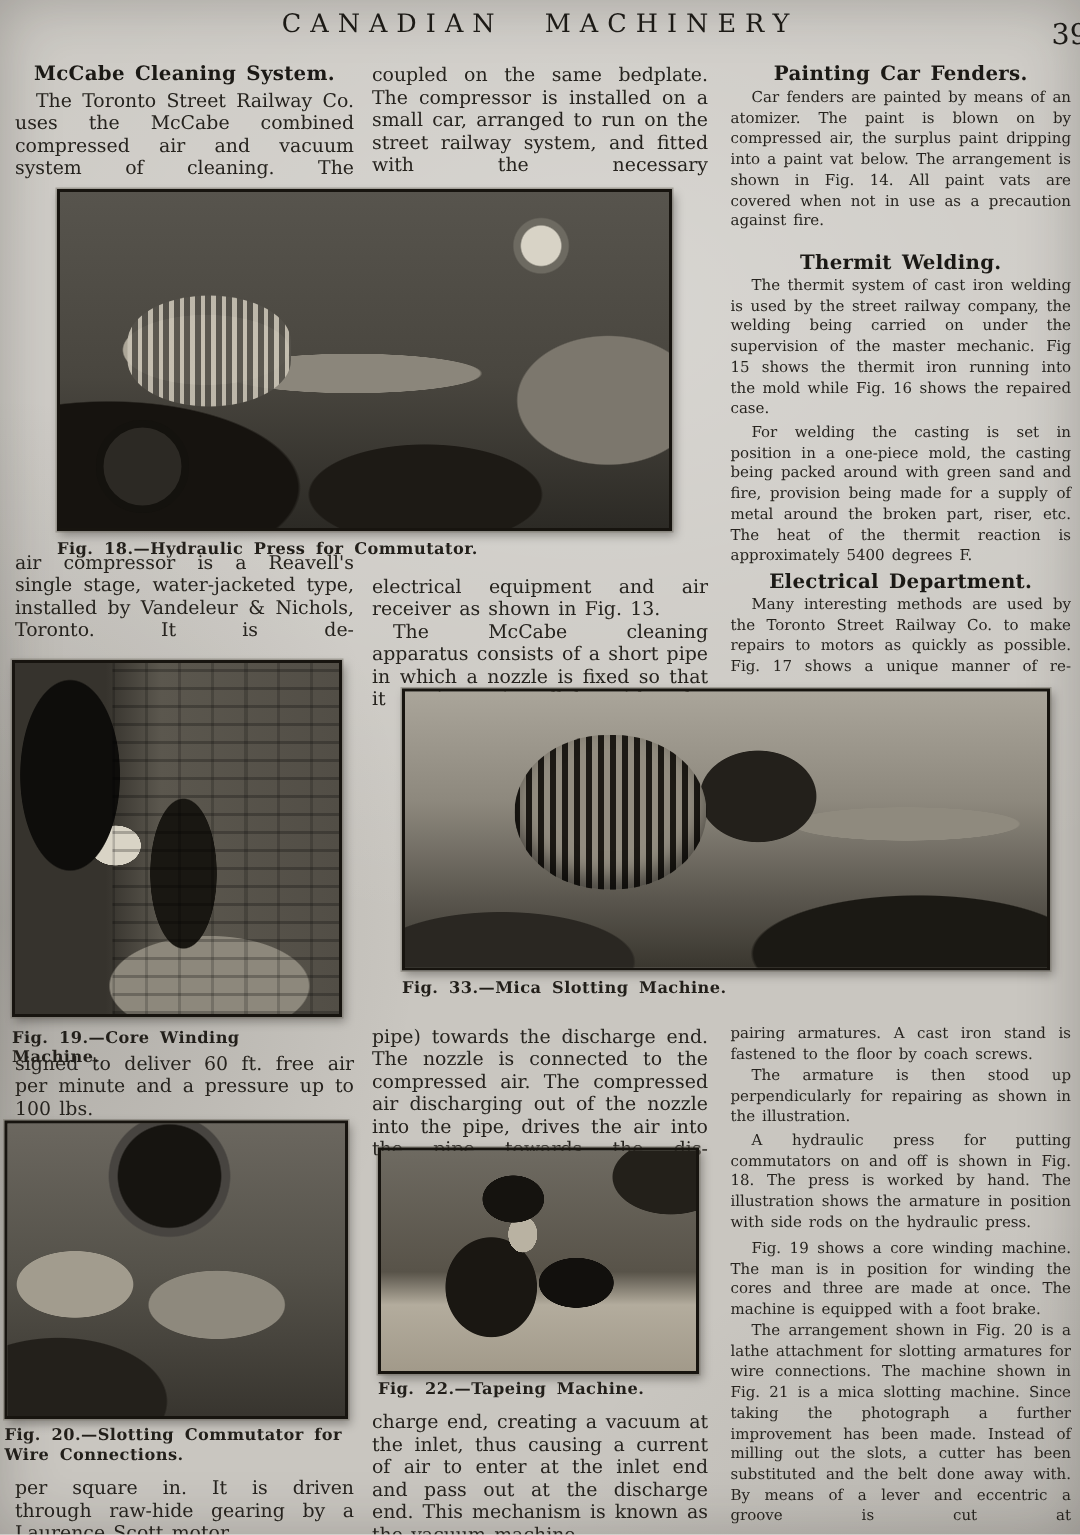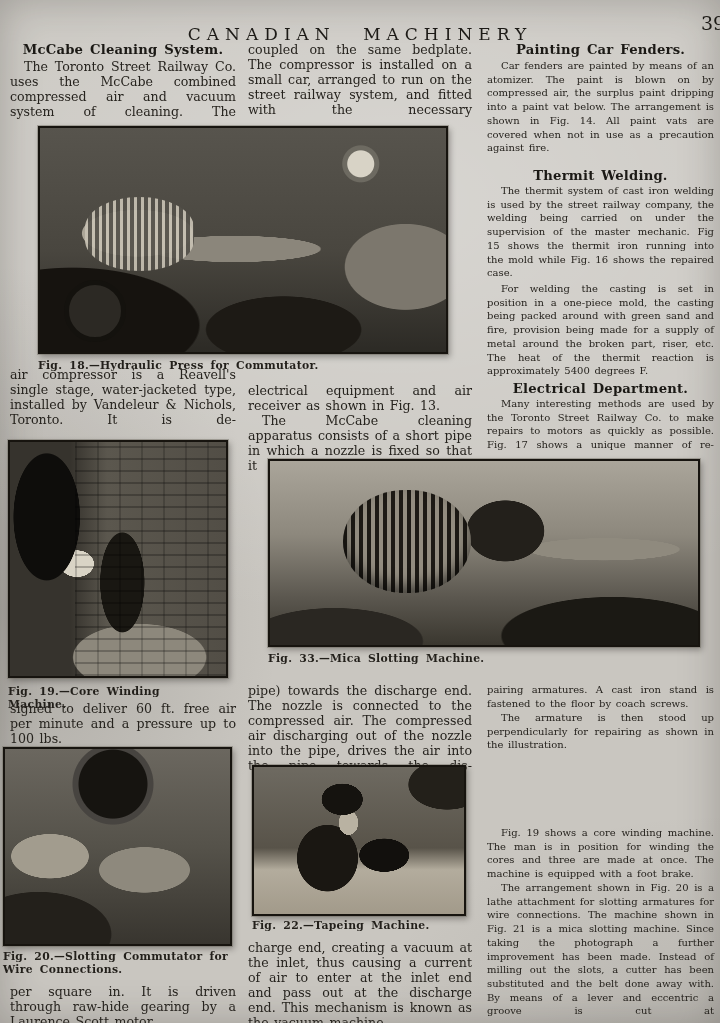--- a/index.html
+++ b/index.html
@@ -9,21 +9,21 @@
     color:#24221e;
     background:
       radial-gradient(ellipse 900px 600px at 55% 20%, rgba(255,255,255,.28), rgba(255,255,255,0) 70%),
       radial-gradient(ellipse 400px 500px at 0% 60%, rgba(40,38,34,.18), rgba(0,0,0,0) 70%),
       radial-gradient(ellipse 500px 300px at 100% 100%, rgba(40,38,34,.10), rgba(0,0,0,0) 70%),
       #c9c6c0;
     box-shadow:inset 0 0 40px rgba(30,28,24,.25);
   }
   .abs{position:absolute;}
   .masthead{
-    width:100%;text-align:center;top:24px;left:0;
+    width:100%;text-align:center;top:6px;left:0;
     font-size:17px;letter-spacing:6px;word-spacing:16px;color:#1c1a16;
   }
   .pagenum{left:686px;top:12px;font-size:19px;color:#1c1a16;margin-left:15px;}
   .head{
     font-weight:bold;font-size:13.2px;text-align:center;color:#1b1915;
     letter-spacing:.2px;word-spacing:2px;
   }
   .p{
     font-size:12.6px;line-height:15px;text-align:justify;
     word-spacing:1.5px;color:#26231e;
@@ -153,16 +153,17 @@
 
   <div class="abs head" style="left:487px;top:168px;width:227px;">Thermit Welding.</div>
   <div class="abs p rc ind" style="left:487px;top:184px;width:227px;">The thermit system of cast iron welding is used by the street railway company, the welding being carried on under the supervision of the master mechanic. Fig 15 shows the thermit iron running into the mold while Fig. 16 shows the repaired case.</div>
   <div class="abs p rc ind" style="left:487px;top:282px;width:227px;">For welding the casting is set in position in a one-piece mold, the casting being packed around with green sand and fire, provision being made for a supply of metal around the broken part, riser, etc. The heat of the thermit reaction is approximately 5400 degrees F.</div>
 
   <div class="abs head" style="left:487px;top:381px;width:227px;">Electrical Department.</div>
   <div class="abs p rc ind full" style="left:487px;top:397px;width:227px;">Many interesting methods are used by the Toronto Street Railway Co. to make repairs to motors as quickly as possible. Fig. 17 shows a unique manner of re-</div>
 
   <div class="abs p rc" style="left:487px;top:683px;width:227px;">pairing armatures. A cast iron stand is fastened to the floor by coach screws.</div>
   <div class="abs p rc ind" style="left:487px;top:711px;width:227px;">The armature is then stood up perpendicularly for repairing as shown in the illustration.</div>
+  <div class="abs p rc ind" style="left:487px;top:754px;width:227px;">A hydraulic press for putting commutators on and off is shown in Fig. 18. The press is worked by hand. The illustration shows the armature in position with side rods on the hydraulic press.</div>
   <div class="abs p rc ind" style="left:487px;top:826px;width:227px;">Fig. 19 shows a core winding machine. The man is in position for winding the cores and three are made at once. The machine is equipped with a foot brake.</div>
   <div class="abs p rc ind full" style="left:487px;top:881px;width:227px;">The arrangement shown in Fig. 20 is a lathe attachment for slotting armatures for wire connections. The machine shown in Fig. 21 is a mica slotting machine. Since taking the photograph a further improvement has been made. Instead of milling out the slots, a cutter has been substituted and the belt done away with. By means of a lever and eccentric a groove is cut at</div>
 
 </div>
 
 </body></html>

